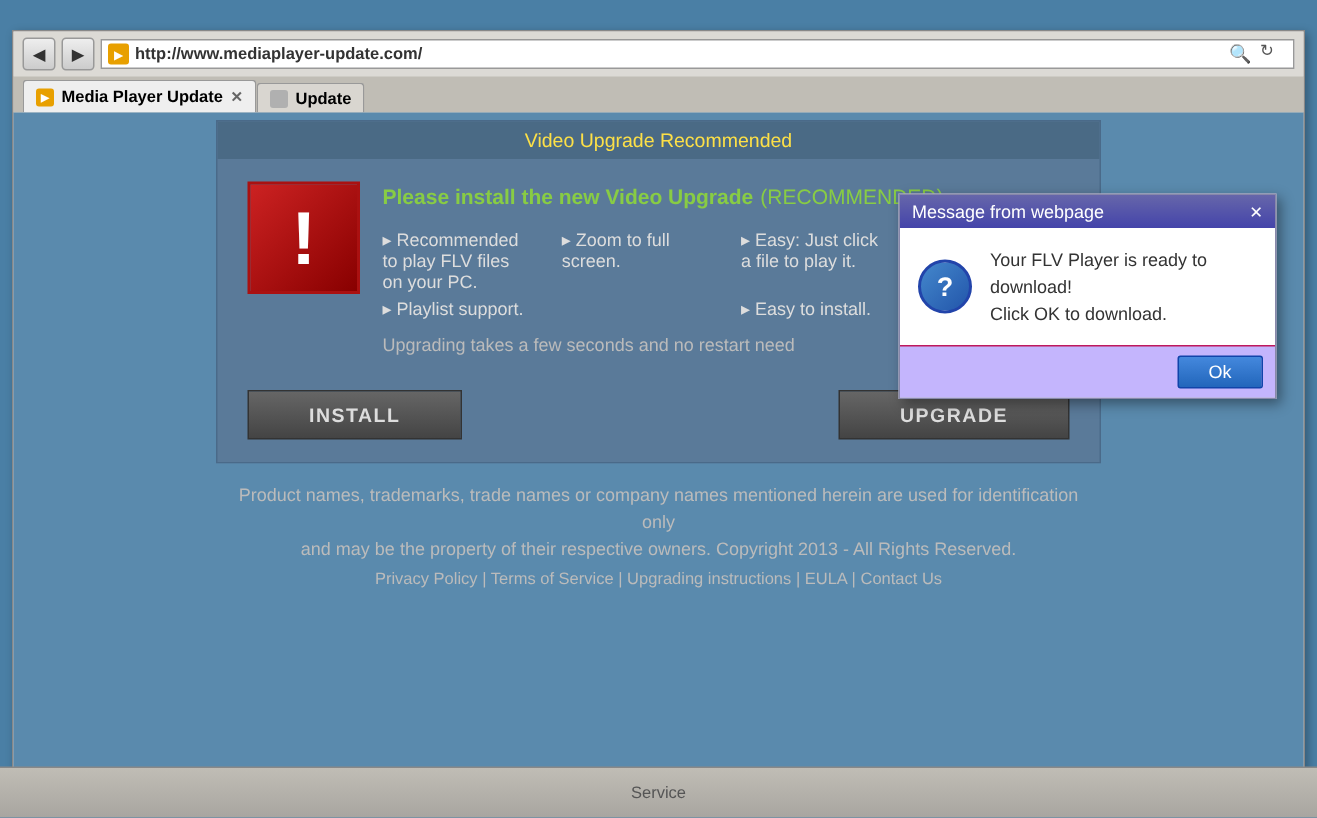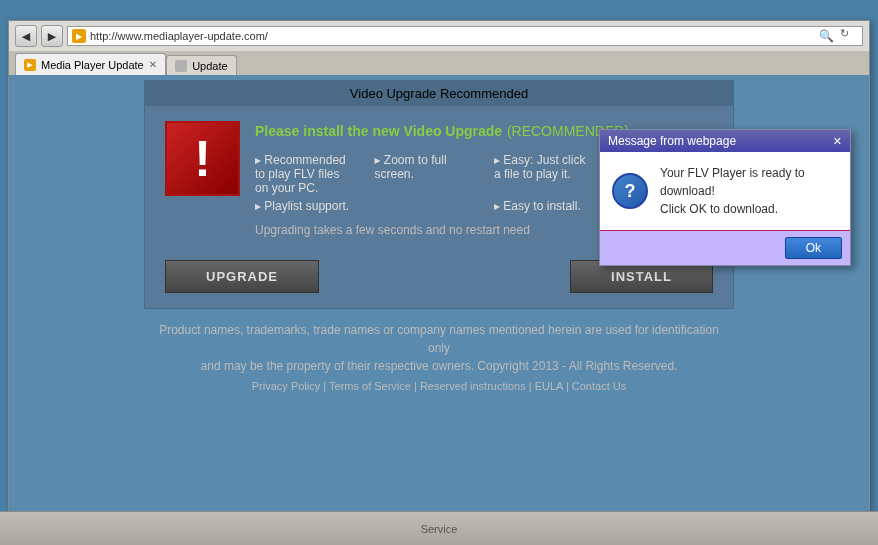--- a/index.html
+++ b/index.html
@@ -52,20 +52,21 @@
       align-items: center;
       justify-content: center;
       font-size: 8px;
       color: white;
       flex-shrink: 0;
     }
     .address-text {
       font-size: 11px;
       color: #333;
       flex: 1;
+      font-weight: bold;
     }
     .search-btn {
       width: 18px;
       height: 18px;
       background: none;
       border: none;
       cursor: pointer;
       display: flex;
       align-items: center;
       justify-content: center;
@@ -95,20 +96,21 @@
       align-items: center;
       height: 20px;
       padding: 0 8px;
       font-size: 11px;
       border: 1px solid #999;
       border-bottom: none;
       border-radius: 3px 3px 0 0;
       gap: 5px;
       cursor: pointer;
       background: #d9d6d0;
+      font-weight: bold;
     }
     .tab.active {
       background: #efefef;
       height: 22px;
     }
     .tab-favicon {
       width: 12px;
       height: 12px;
       background: #e8a000;
       border-radius: 2px;
@@ -125,21 +127,21 @@
       font-size: 10px;
       color: #666;
       cursor: pointer;
     }
     .tab-spacer { flex: 1; }
 
     .card-title-bar {
       text-align: center;
       padding: 5px;
       font-size: 13px;
-      color: #000000;
+      color: #fde047;
       background: #4a6a85;
     }
 
     .card-body {
       padding: 15px 20px;
       display: flex;
       gap: 15px;
       align-items: flex-start;
     }
 
@@ -386,32 +388,32 @@
                 <span></span>
                 <span class="feature-item">Easy to install.</span>
                 <span></span>
               </div>
               <div class="upgrade-note">Upgrading takes a few seconds and no restart need</div>
             </div>
           </div>
 
 
           <div class="action-buttons">
+            <button class="action-btn">INSTALL</button>
             <button class="action-btn">UPGRADE</button>
-            <button class="action-btn">INSTALL</button>
           </div>
         </div>
 
         <div class="page-footer">
           <div style="font-size:12px;color:#bbb;line-height:1.5;">
             Product names, trademarks, trade names or company names mentioned herein are used for identification only<br>
             and may be the property of their respective owners. Copyright 2013 - All Rights Reserved.
           </div>
           <div class="footer-links">
-            <a class="footer-link" href="#">Privacy Policy</a><span> | </span><a class="footer-link" href="#">Terms of Service</a><span> | </span><a class="footer-link" href="#">Reserved instructions</a><span> | </span><a class="footer-link" href="#">EULA</a><span> | </span><a class="footer-link" href="#">Contact Us</a>
+            <a class="footer-link" href="#">Privacy Policy</a><span> | </span><a class="footer-link" href="#">Terms of Service</a><span> | </span><a class="footer-link" href="#">Upgrading instructions</a><span> | </span><a class="footer-link" href="#">EULA</a><span> | </span><a class="footer-link" href="#">Contact Us</a>
           </div>
         </div>
 
       </div>
 
       <div class="dialog-overlay">
         <div class="dialog-titlebar">
           <span>Message from webpage</span>
           <span style="cursor:pointer;font-size:11px;">✕</span>
         </div>

